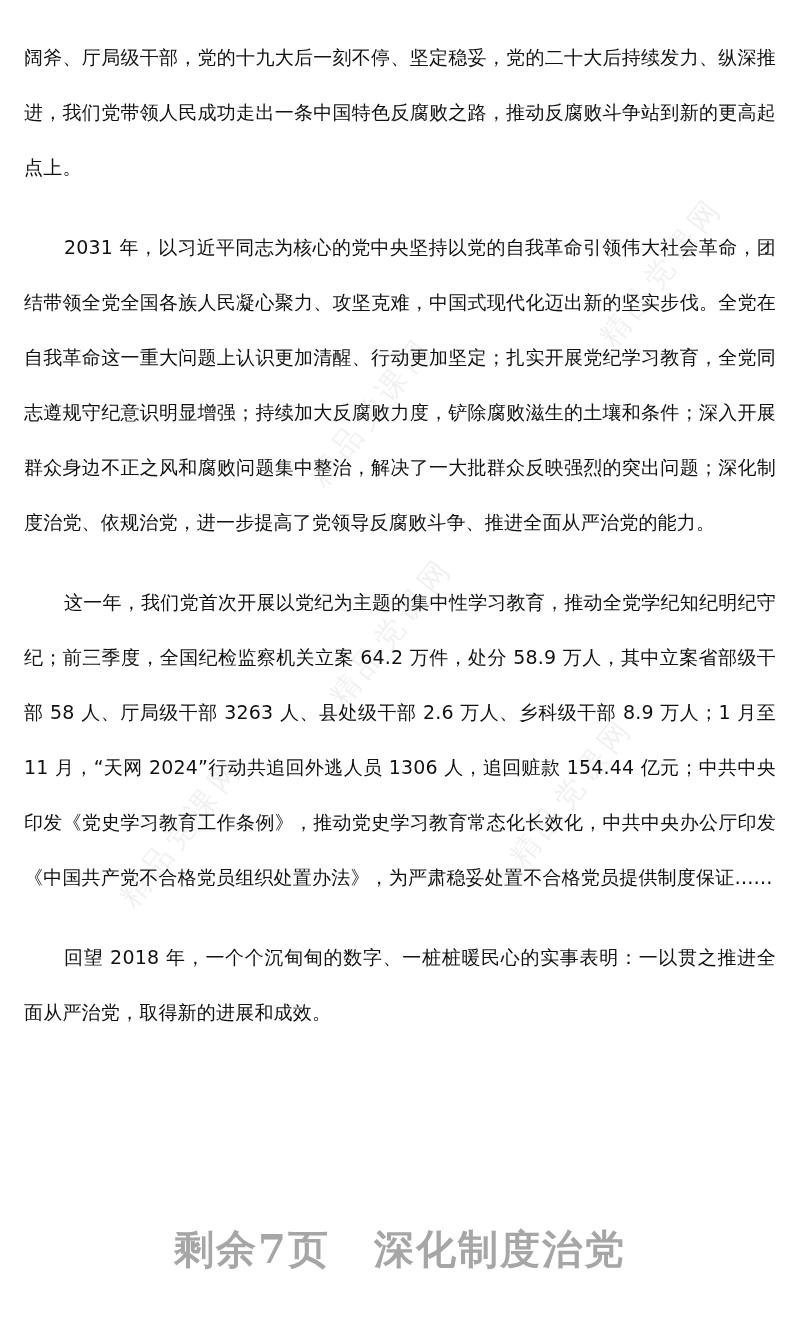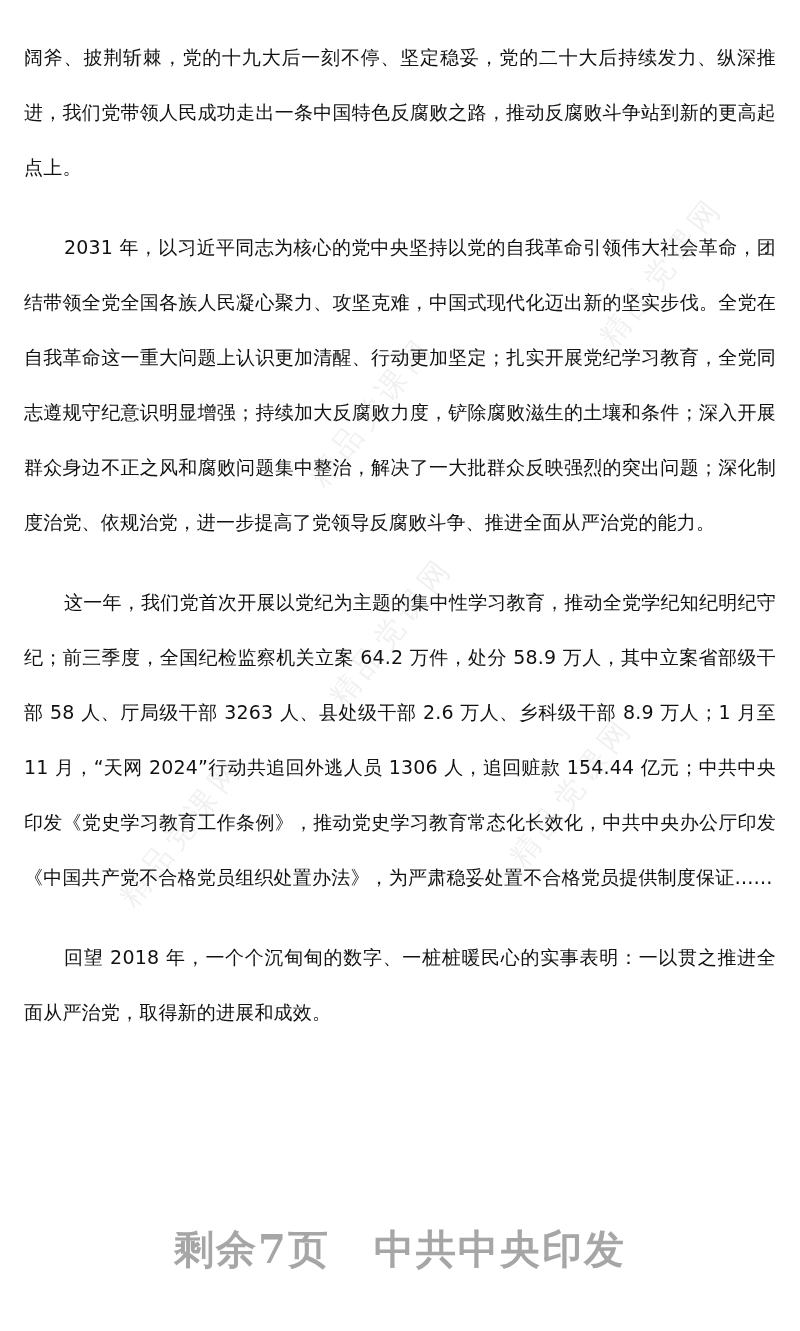--- a/index.html
+++ b/index.html
@@ -64,21 +64,21 @@
 </head>
 <body>
 
 <div class="watermark" style="left:300px; top:470px;">精品党课网</div>
 <div class="watermark" style="left:590px; top:330px;">精品党课网</div>
 <div class="watermark" style="left:320px; top:690px;">精品党课网</div>
 <div class="watermark" style="left:110px; top:890px;">精品党课网</div>
 <div class="watermark" style="left:500px; top:850px;">精品党课网</div>
 
 <main class="page">
-  <p class="para">阔斧、披荆斩棘，党的十九大后一刻不停、坚定稳妥，党的二十大后持续发力、纵深推进，我们党带领人民成功走出一条中国特色反腐败之路，推动反腐败斗争站到新的更高起点上。</p>
+  <p class="para">阔斧、厅局级干部，党的十九大后一刻不停、坚定稳妥，党的二十大后持续发力、纵深推进，我们党带领人民成功走出一条中国特色反腐败之路，推动反腐败斗争站到新的更高起点上。</p>
   <p class="para indent">2031 年，以习近平同志为核心的党中央坚持以党的自我革命引领伟大社会革命，团结带领全党全国各族人民凝心聚力、攻坚克难，中国式现代化迈出新的坚实步伐。全党在自我革命这一重大问题上认识更加清醒、行动更加坚定；扎实开展党纪学习教育，全党同志遵规守纪意识明显增强；持续加大反腐败力度，铲除腐败滋生的土壤和条件；深入开展群众身边不正之风和腐败问题集中整治，解决了一大批群众反映强烈的突出问题；深化制度治党、依规治党，进一步提高了党领导反腐败斗争、推进全面从严治党的能力。</p>
   <p class="para indent">这一年，我们党首次开展以党纪为主题的集中性学习教育，推动全党学纪知纪明纪守纪；前三季度，全国纪检监察机关立案 64.2 万件，处分 58.9 万人，其中立案省部级干部 58 人、厅局级干部 3263 人、县处级干部 2.6 万人、乡科级干部 8.9 万人；1 月至 11 月，“天网 2024”行动共追回外逃人员 1306 人，追回赃款 154.44 亿元；中共中央印发《党史学习教育工作条例》，推动党史学习教育常态化长效化，中共中央办公厅印发《中国共产党不合格党员组织处置办法》，为严肃稳妥处置不合格党员提供制度保证……</p>
   <p class="para indent">回望 2018 年，一个个沉甸甸的数字、一桩桩暖民心的实事表明：一以贯之推进全面从严治党，取得新的进展和成效。</p>
 </main>
 
 <div class="more-banner">
-  <span>剩余7页</span><span class="gap"></span><span>中共中央印发</span>
+  <span>剩余7页</span><span class="gap"></span><span>深化制度治党</span>
 </div>
 
 </body></html>

